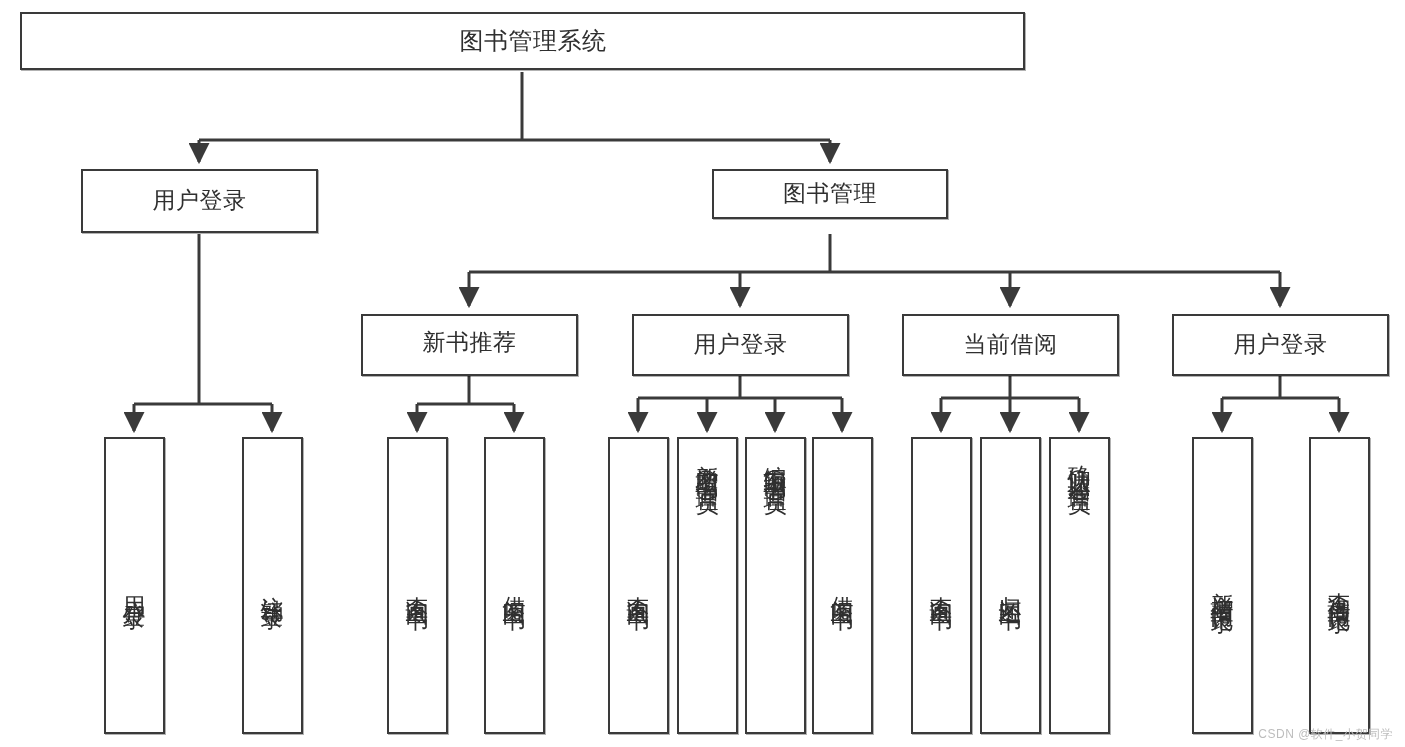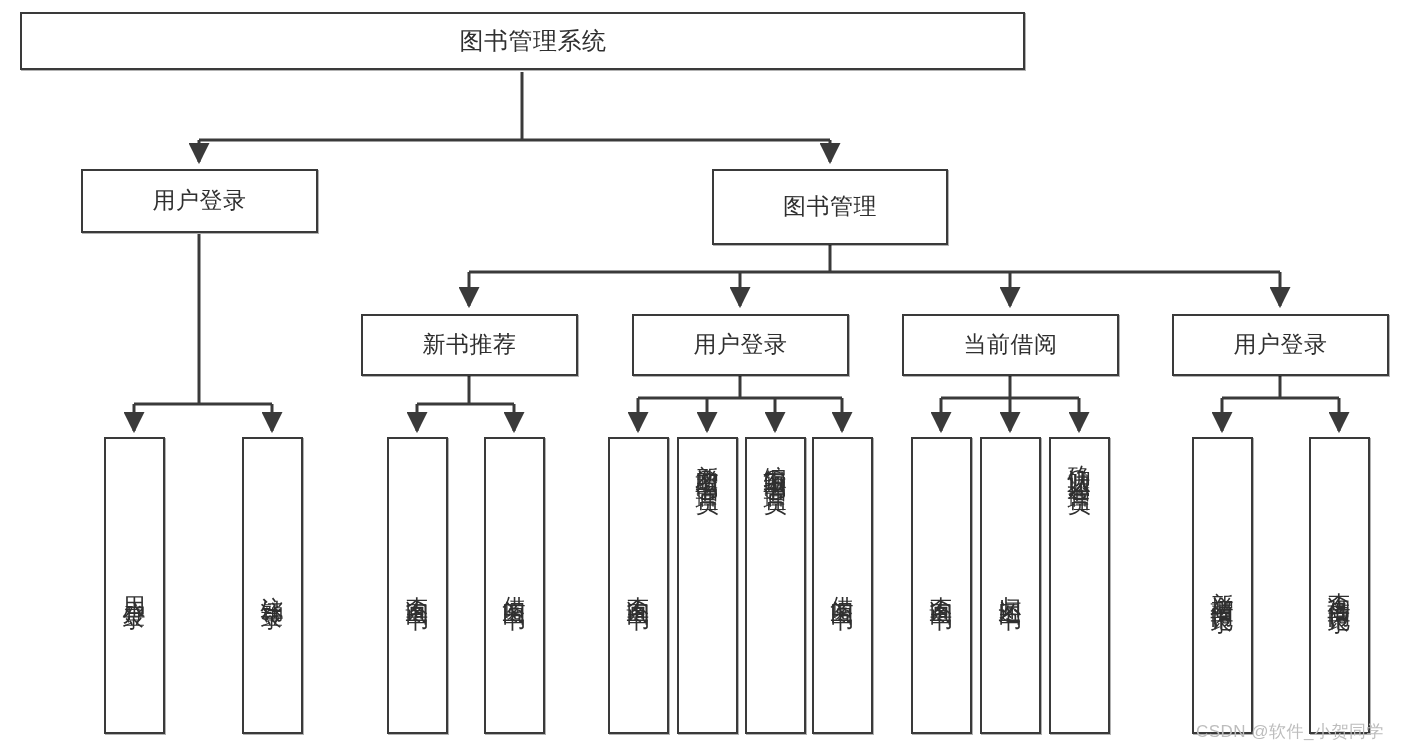--- a/index.html
+++ b/index.html
@@ -64,23 +64,23 @@
   }
   .node.v.tall .label {
     padding-top: 2px;
   }
   .node.v.centered {
     align-items: center;
     padding-top: 0;
   }
   .watermark {
     position: absolute;
-    right: 21px;
+    right: 12px;
     bottom: 4px;
-    font-size: 17px;
+    font-size: 12px;
     color: #bdbdbd;
     letter-spacing: 0.5px;
     white-space: nowrap;
   }
 </style>
 </head>
 <body>
 
 <div id="canvas">
 
@@ -134,25 +134,25 @@
     </g>
   </svg>
 
   <div class="node h root" style="left:20px; top:12px; width:1005px; height:58px;padding-left:21px;">
     <span class="label">图书管理系统</span>
   </div>
 
   <div class="node h" style="left:81px; top:169px; width:237px; height:64px;">
     <span class="label">用户登录</span>
   </div>
-  <div class="node h" style="left:712px; top:169px; width:236px; height:76px;text-align:right;">
+  <div class="node h" style="left:712px; top:169px; width:236px; height:50px;text-align:right;">
     <span class="label">图书管理</span>
   </div>
 
-  <div class="node h" style="left:361px; top:314px; width:217px; height:62px;">
+  <div class="node h" style="left:361px; top:314px; width:217px; height:62px;font-family:Liberation Mono, monospace;">
     <span class="label">新书推荐</span>
   </div>
   <div class="node h" style="left:632px; top:314px; width:217px; height:62px;">
     <span class="label">用户登录</span>
   </div>
   <div class="node h" style="left:902px; top:314px; width:217px; height:62px;">
     <span class="label">当前借阅</span>
   </div>
   <div class="node h" style="left:1172px; top:314px; width:217px; height:62px;">
     <span class="label">用户登录</span>

